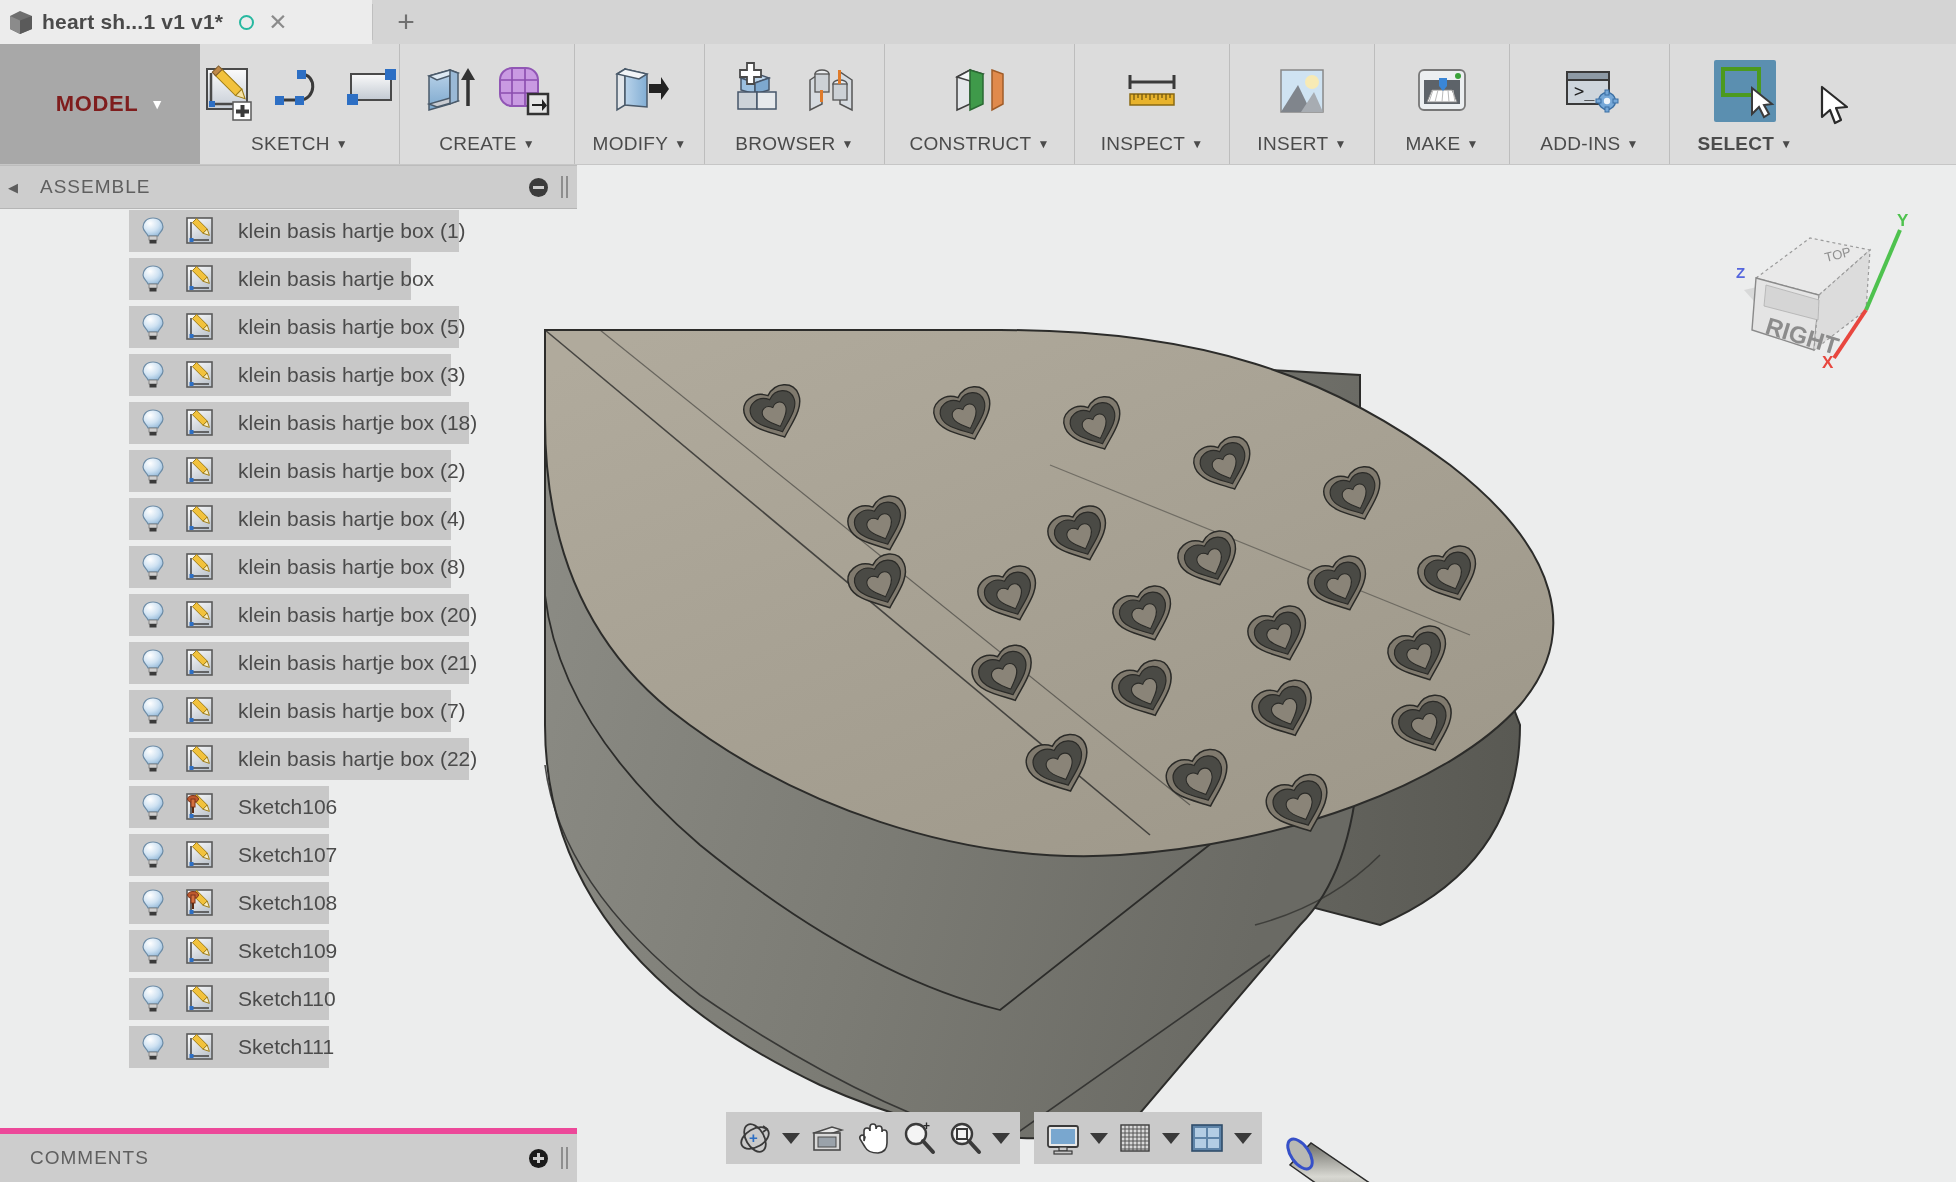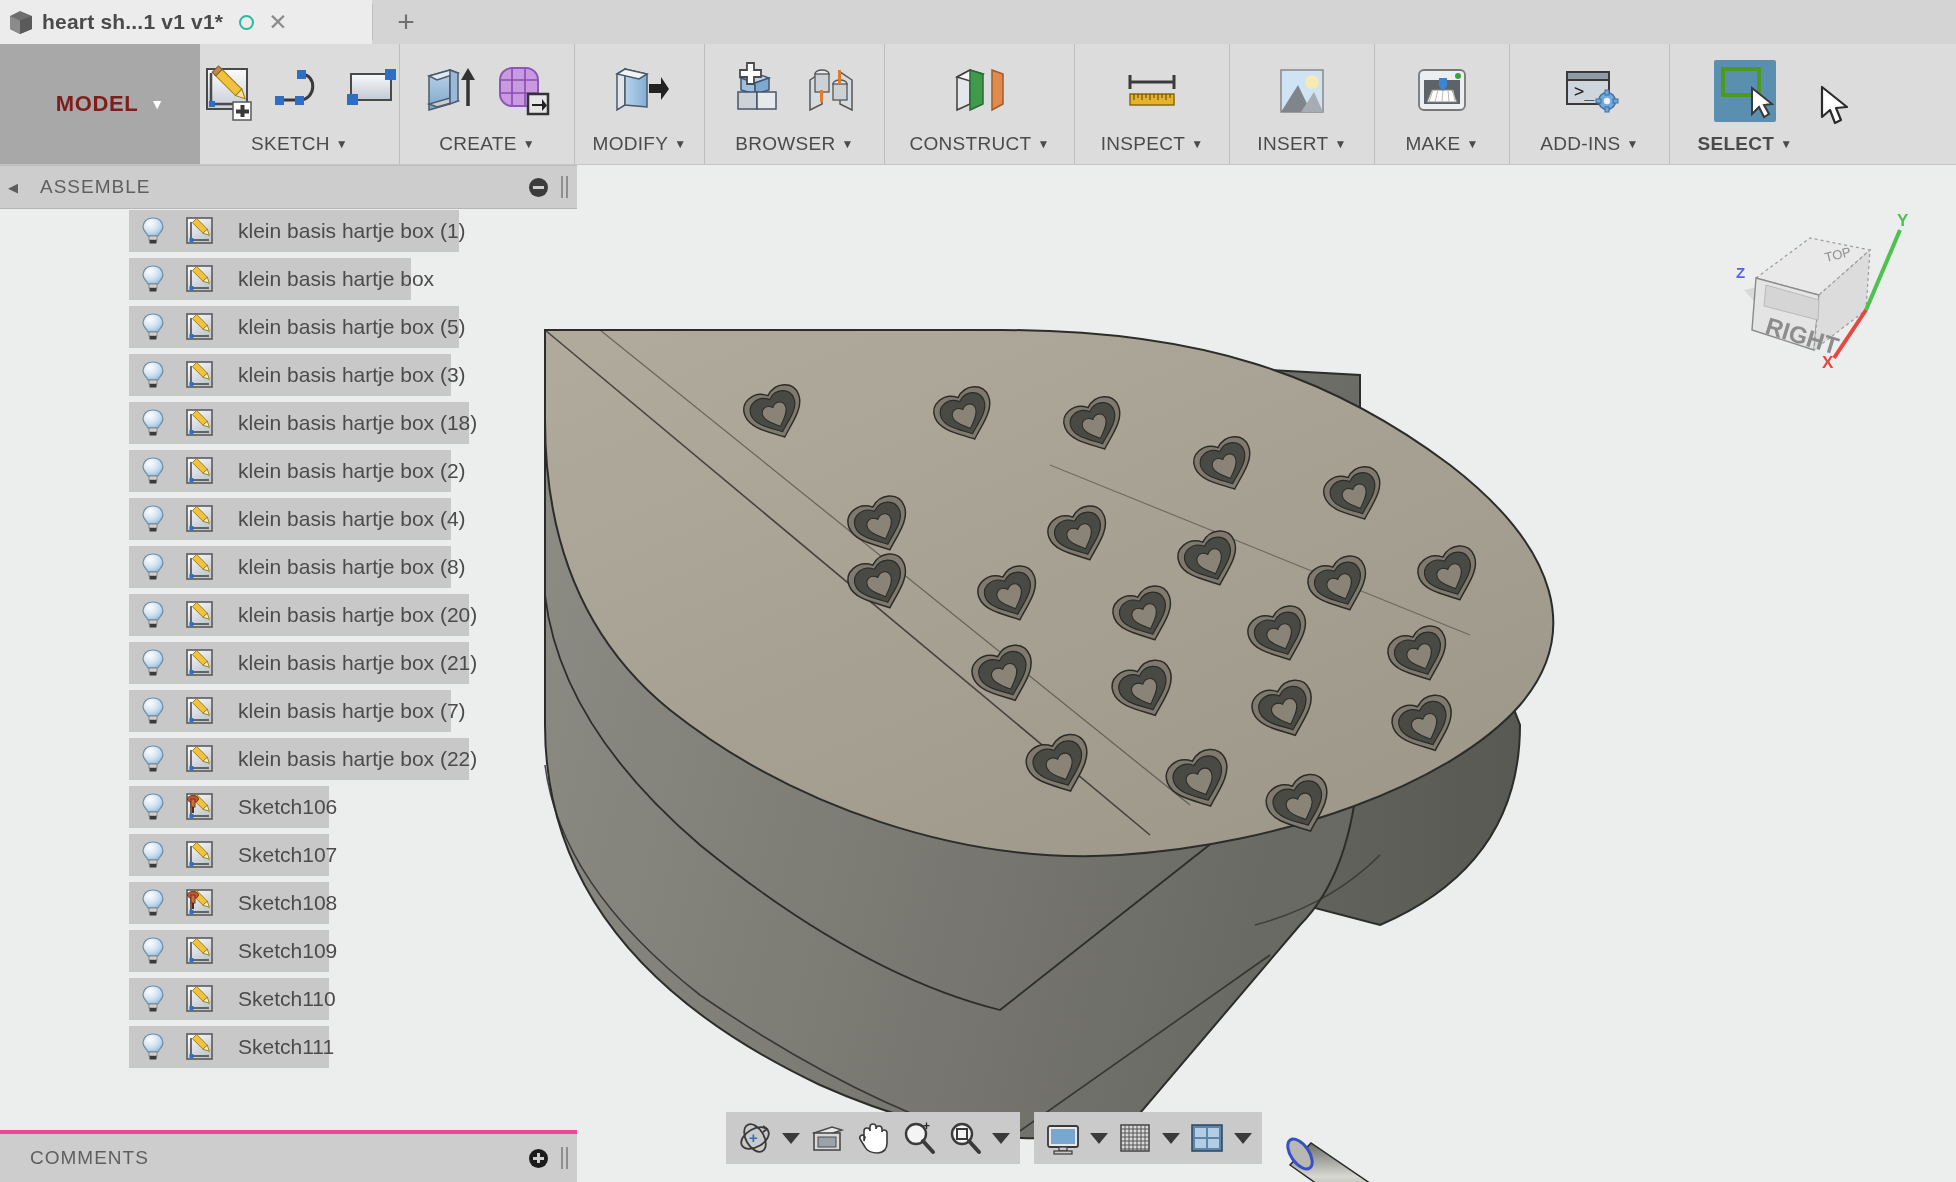--- a/index.html
+++ b/index.html
@@ -61,21 +61,21 @@
   .grip:before{left:1px;} .grip:after{left:6px;}
 
   .tree{position:absolute;left:0;top:42px;width:577px;margin-left:9px;}
   .trow{position:relative;height:48px;display:flex;align-items:center;}
   .trow .hl{position:absolute;left:120px;top:3px;height:42px;background:#c8c8c8;}
   .bulb{position:relative;z-index:2;margin-left:131px;width:26px;height:30px;}
   .sketchicon{position:relative;z-index:2;margin-left:18px;width:32px;height:32px;}
   .tname{position:relative;z-index:2;margin-left:22px;font-size:21px;color:#4b4b4b;white-space:nowrap;}
 
   
-  .comments{position:absolute;left:0;bottom:0;width:577px;height:48px;background:#cdcdcd;border-top:4px solid #ec4899;
+  .comments{position:absolute;left:0;bottom:0;width:577px;height:48px;background:#cdcdcd;border-top:6px solid #ec4899;
             display:flex;align-items:center;z-index:25;}
   .comments .ttl{margin-left:30px;font-size:19px;color:#5f5f5f;letter-spacing:1px;}
   .comments .right{position:absolute;right:8px;display:flex;align-items:center;gap:12px;}
 
   
   .navbar{position:absolute;left:726px;bottom:18px;height:52px;display:flex;align-items:center;gap:14px;z-index:25;}
   .navgrp{background:#cacaca;height:52px;display:flex;align-items:center;padding:0 10px;gap:8px;}
   .navicon{width:38px;height:38px;position:relative;}
   .tri-dn{width:0;height:0;border-left:9px solid transparent;border-right:9px solid transparent;border-top:11px solid #3a3a3a;}
 

